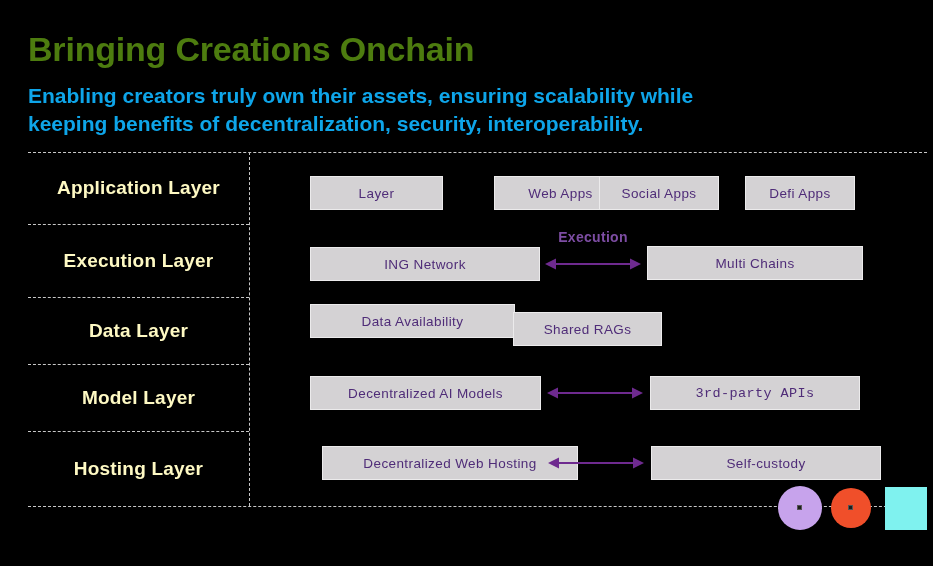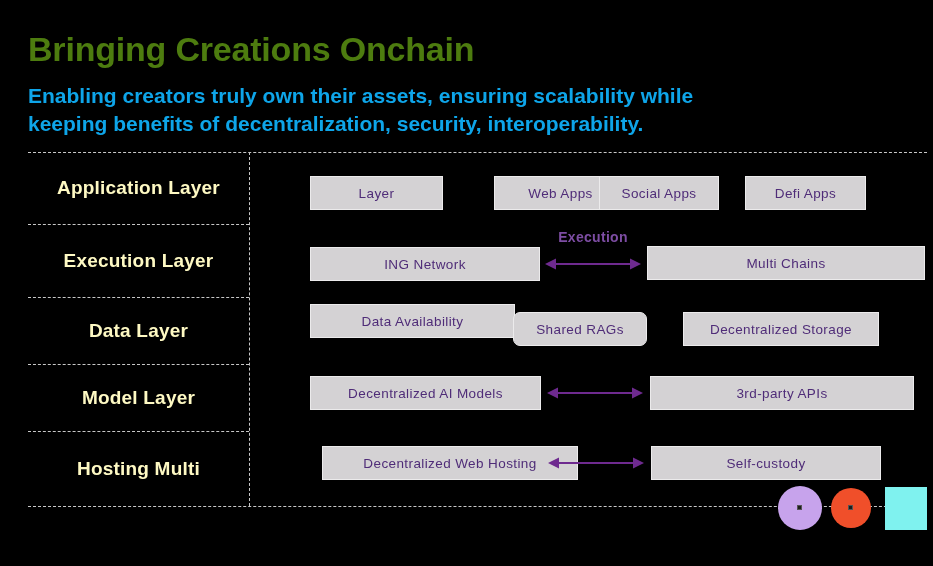--- a/index.html
+++ b/index.html
@@ -72,31 +72,31 @@
     color: var(--box-text, #4f2c78);
     font-size: 13.5px;
     font-weight: 500;
     letter-spacing: 0.4px;
     white-space: nowrap;
   }
   
   .b-games        { left: 310px; top: 176px; width: 133px; }
   .b-webapps      { left: 454px; top: 176px; width: 133px; margin-left: 40px; }
   .b-socialapps   { left: 599px; top: 176px; width: 120px; }
-  .b-defiapps     { left: 745px; top: 176px; width: 121px; }
+  .b-defiapps     { left: 745px; top: 176px; width: 110px; }
   
   .b-ing          { left: 310px; top: 247px; width: 230px; }
-  .b-multichains  { left: 647px; top: 246px; width: 278px; }
+  .b-multichains  { left: 647px; top: 246px; width: 216px; }
   
   .b-dataavail    { left: 310px; top: 304px; width: 205px; }
-  .b-sharedrags   { left: 513px; top: 312px; width: 134px; border-radius: 7px; }
+  .b-sharedrags   { left: 513px; top: 312px; width: 149px; }
   .b-decstorage   { left: 683px; top: 312px; width: 196px; }
   
   .b-aimodels     { left: 310px; top: 376px; width: 231px; }
-  .b-3rdparty     { left: 650px; top: 376px; width: 264px; }
+  .b-3rdparty     { left: 650px; top: 376px; width: 210px; font-family: Liberation Mono, monospace; }
   
   .b-webhosting   { left: 322px; top: 446px; width: 256px; }
   .b-selfcustody  { left: 651px; top: 446px; width: 230px; }
   
   .arrow {
     position: absolute;
     width: 98px;
     height: 16px;
   }
   .arrow svg { display: block; width: 100%; height: 100%; }
@@ -152,41 +152,40 @@
   <div class="hline short" style="top:297px"></div>
   <div class="hline short" style="top:364px"></div>
   <div class="hline short" style="top:431px"></div>
   <div class="hline full" style="top:506px"></div>
   <div class="vline" style="left:249px; top:152px; height:354px"></div>
 
   <div class="layer-label" style="top:177px">Application Layer</div>
   <div class="layer-label" style="top:250px">Execution Layer</div>
   <div class="layer-label" style="top:320px">Data Layer</div>
   <div class="layer-label" style="top:387px">Model Layer</div>
-  <div class="layer-label" style="top:458px">Hosting Multi</div>
+  <div class="layer-label" style="top:458px">Hosting Layer</div>
 
   <div class="box b-games">Layer</div>
   <div class="box b-webapps">Web Apps</div>
   <div class="box b-socialapps">Social Apps</div>
   <div class="box b-defiapps">Defi Apps</div>
 
   <div class="box b-ing">ING Network</div>
   <div class="connector-label">Execution</div>
   <div class="arrow a-execution">
     <svg viewBox="0 0 98 16">
       <line x1="10" y1="8" x2="88" y2="8" stroke="#6e2a8f" stroke-width="2.2"></line>
       <path d="M1 8 L12 2.5 L12 13.5 Z" fill="#6e2a8f"></path>
       <path d="M97 8 L86 2.5 L86 13.5 Z" fill="#6e2a8f"></path>
     </svg>
   </div>
   <div class="box b-multichains">Multi Chains</div>
 
   <div class="box b-dataavail">Data Availability</div>
   <div class="box b-sharedrags">Shared RAGs</div>
-  <div class="box b-decstorage">Decentralized Storage</div>
 
   <div class="box b-aimodels">Decentralized AI Models</div>
   <div class="arrow a-model">
     <svg viewBox="0 0 98 16">
       <line x1="10" y1="8" x2="88" y2="8" stroke="#6e2a8f" stroke-width="2.2"></line>
       <path d="M1 8 L12 2.5 L12 13.5 Z" fill="#6e2a8f"></path>
       <path d="M97 8 L86 2.5 L86 13.5 Z" fill="#6e2a8f"></path>
     </svg>
   </div>
   <div class="box b-3rdparty">3rd-party APIs</div>

